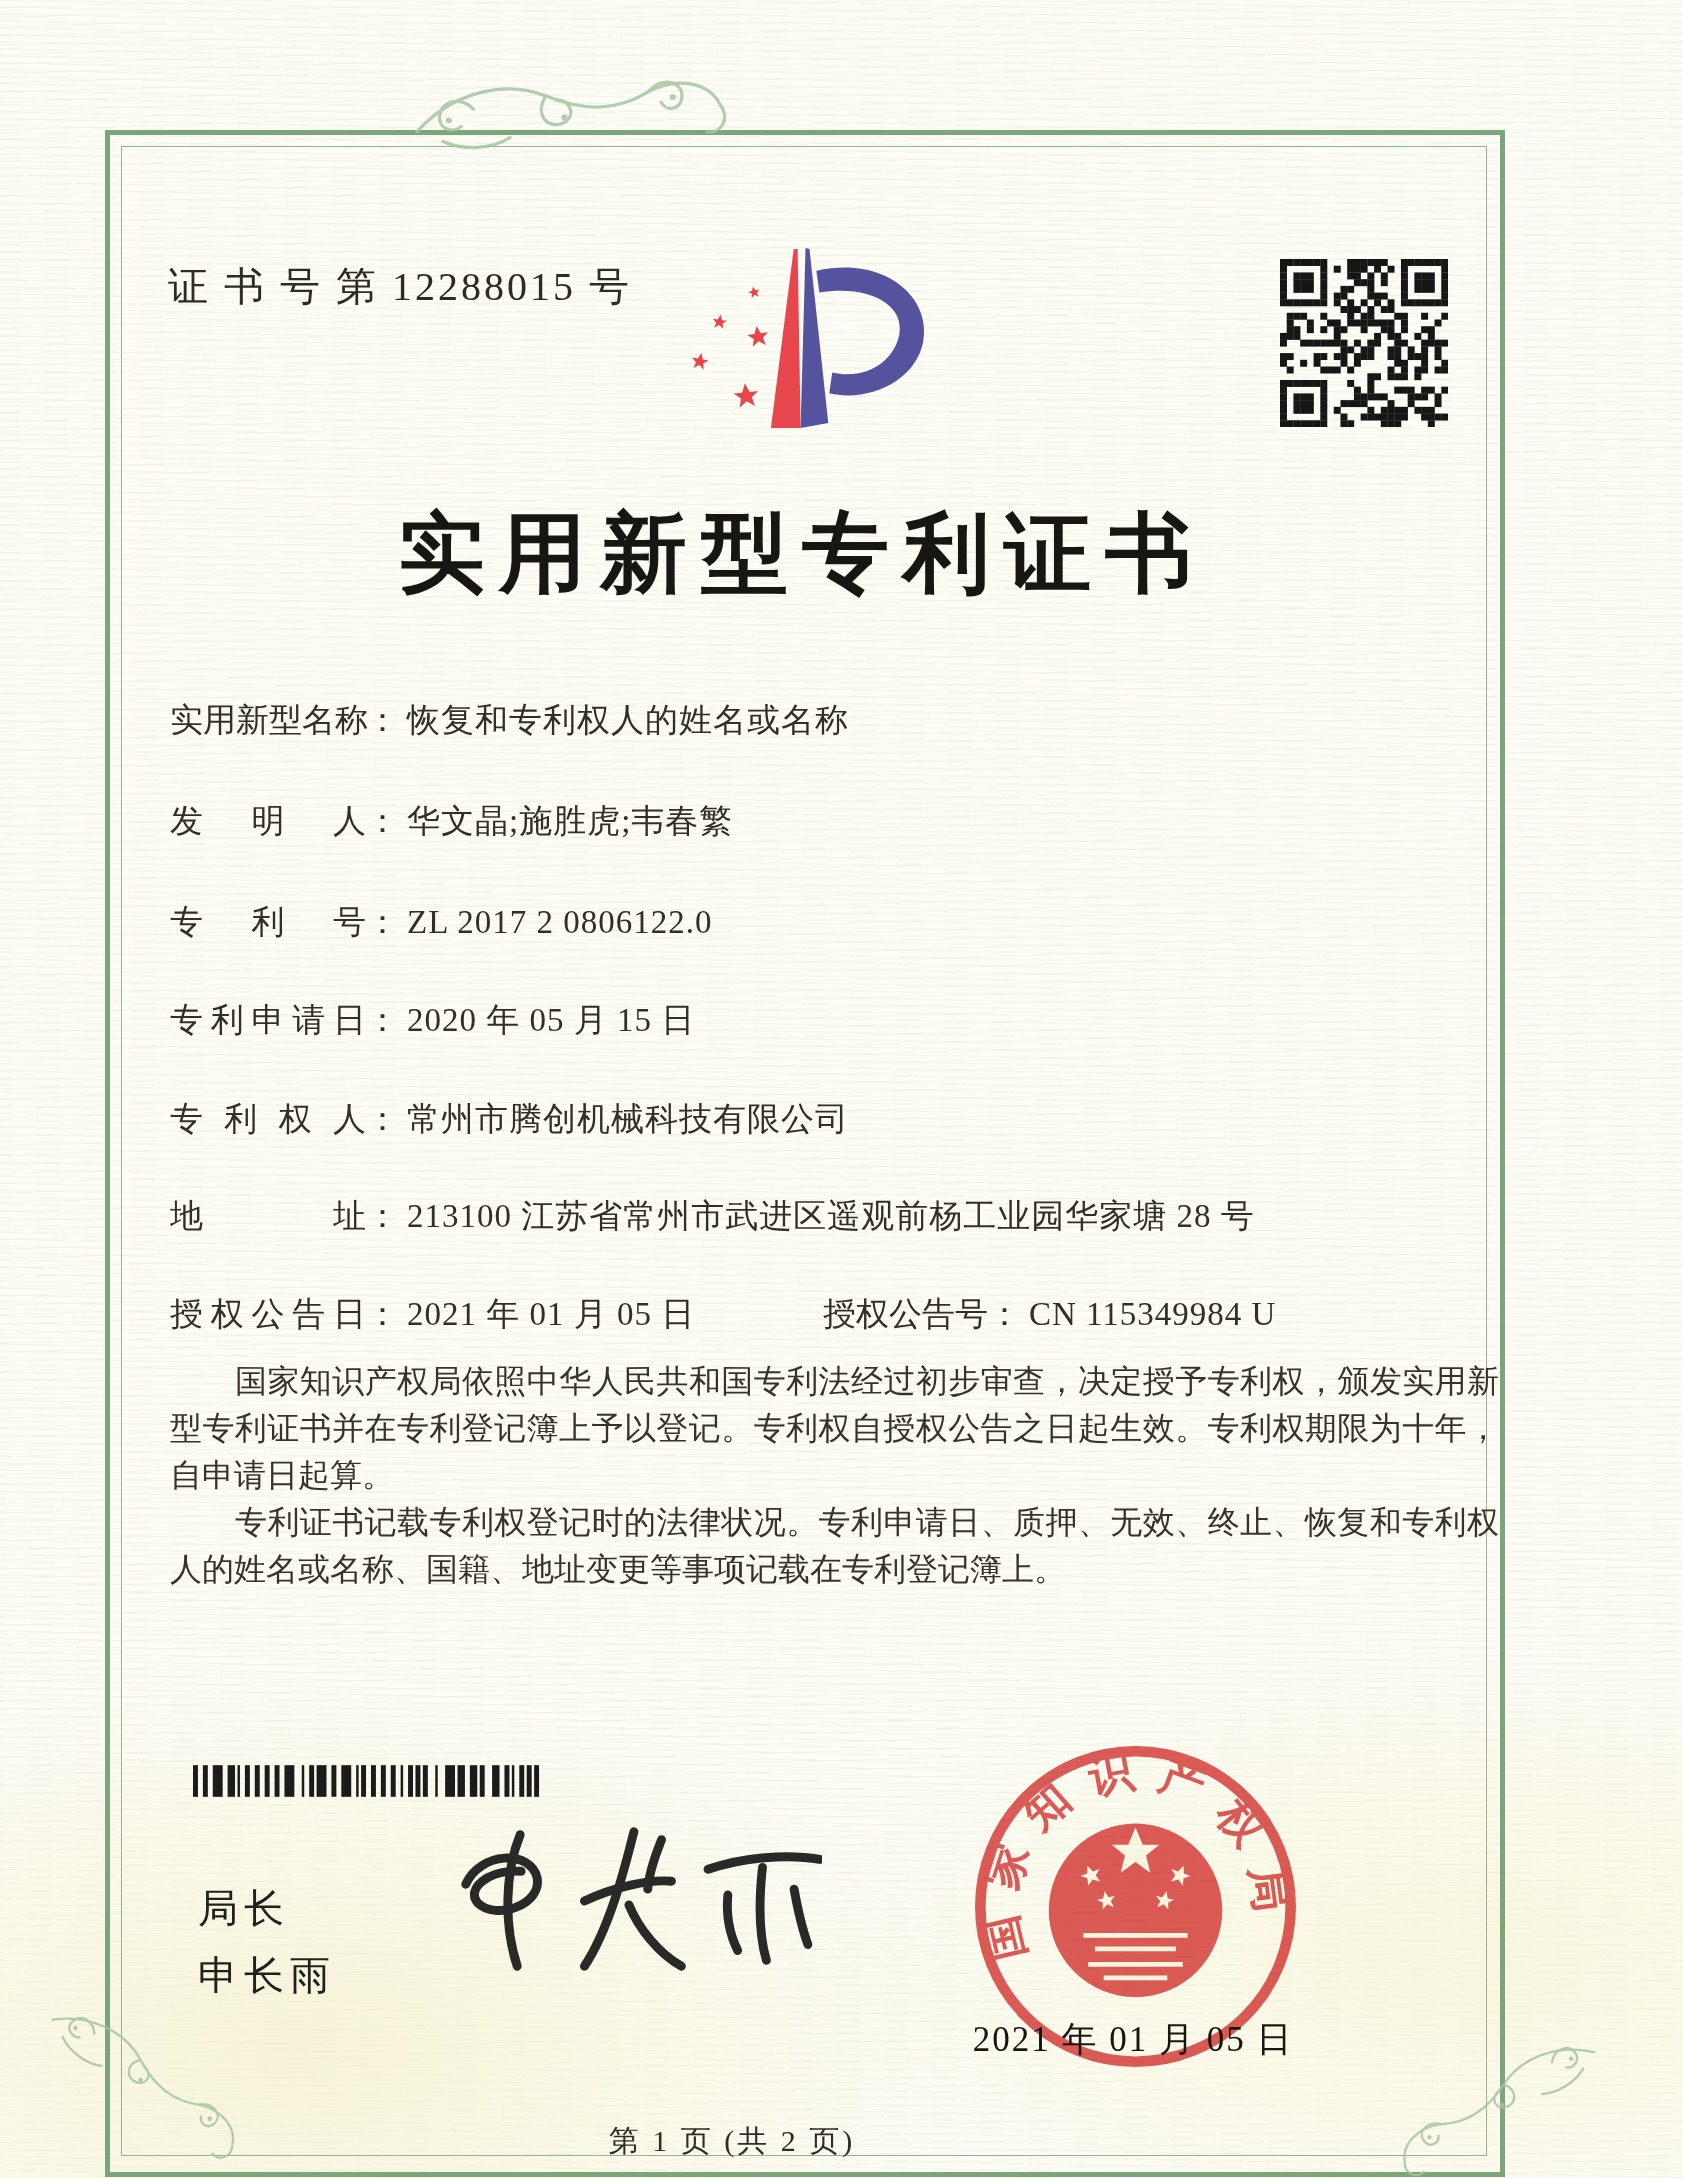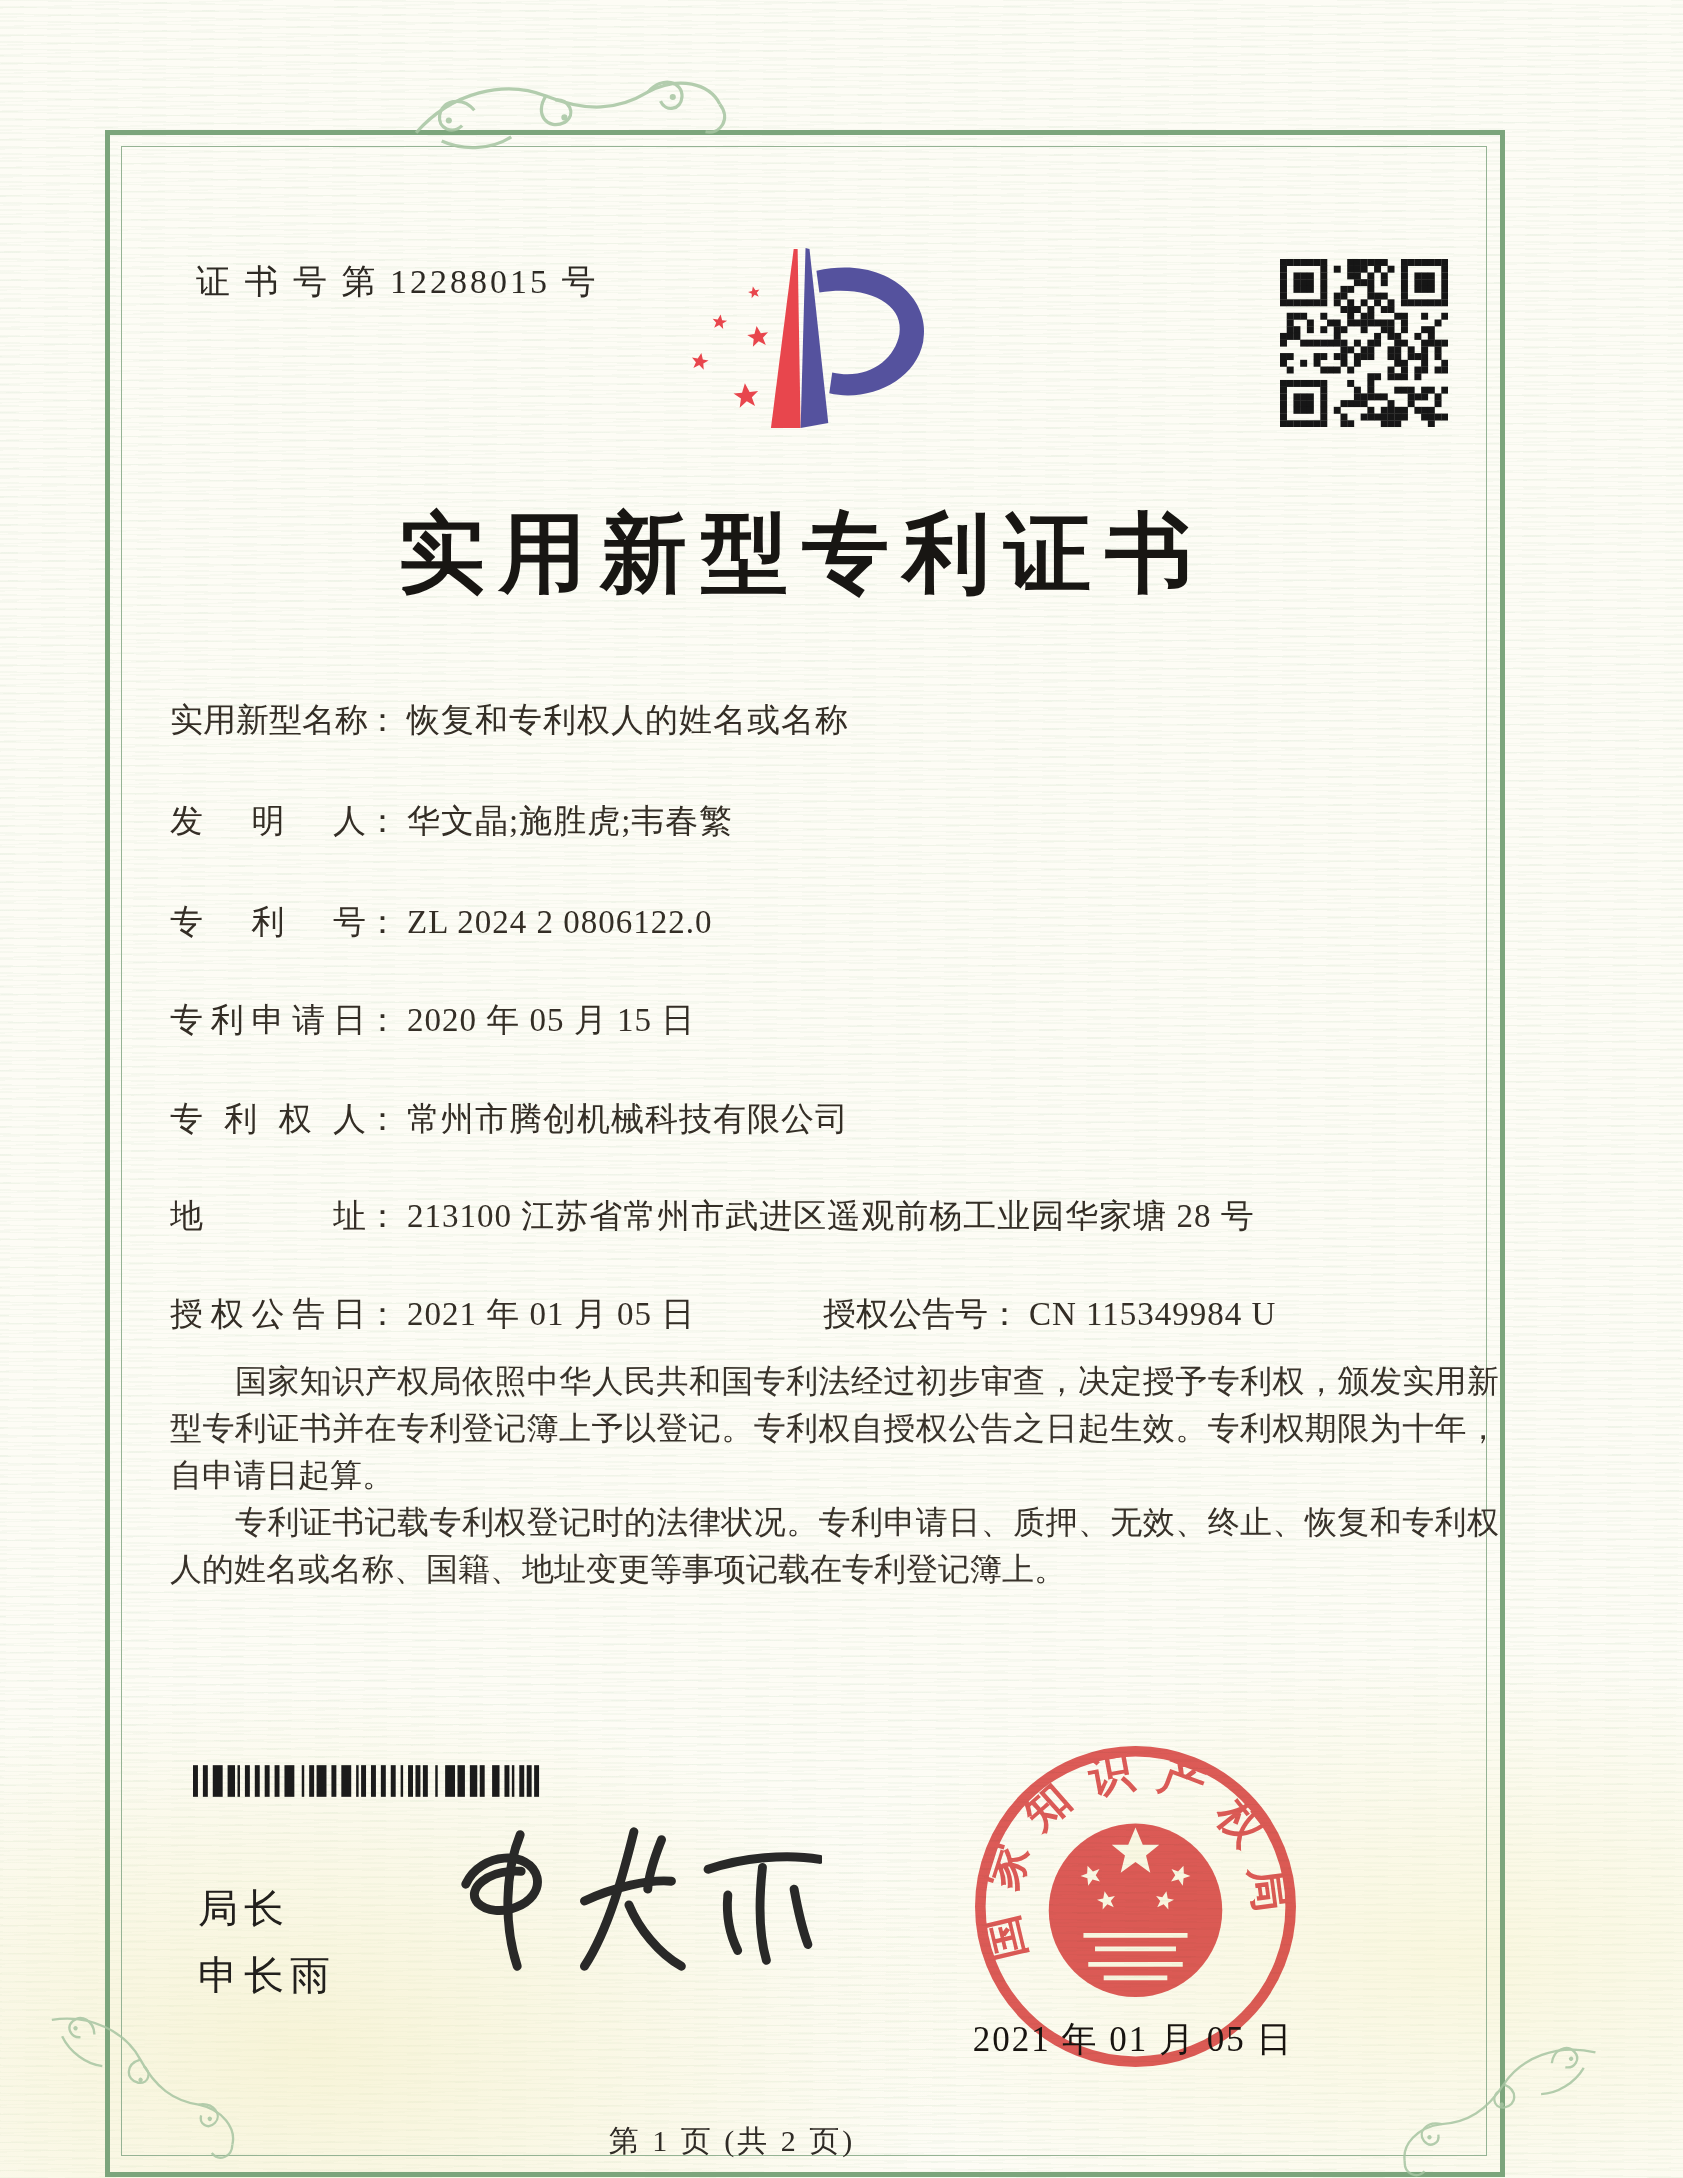--- a/index.html
+++ b/index.html
@@ -17,21 +17,21 @@
       radial-gradient(ellipse 941px 515px at 18% 94%, rgba(243,238,196,.6), transparent 70%),
       radial-gradient(ellipse 891px 426px at 86% 90%, rgba(246,242,204,.55), transparent 72%),
       repeating-linear-gradient(1.2deg, rgba(150,190,148,.075) 0 1.5px, transparent 1.5px 7px),
       repeating-linear-gradient(-1.7deg, rgba(150,190,148,.06) 0 1.5px, transparent 1.5px 9.4px);
   }
   .abs{position:absolute;}
   .z2{z-index:2;}
   
   .frame-outer{left:105px;top:130px;width:1390px;height:2037px;border:5px solid #7ca57c;z-index:1;}
   .frame-inner{left:121px;top:146px;width:1364px;height:2008px;border:1.5px solid #95b394;z-index:1;}
-  .cert-no{left:168px;top:259px;font-size:34px;letter-spacing:3px;color:#2e2a24;white-space:nowrap;margin-left:28px;}
+  .cert-no{left:168px;top:259px;font-size:40px;letter-spacing:3px;color:#2e2a24;white-space:nowrap;}
   .title{
     left:0;top:495px;width:1604px;text-align:center;
     font-size:87px;font-weight:bold;letter-spacing:14px;color:#181613;white-space:nowrap;
   }
   .row{left:170px;font-size:33px;white-space:nowrap;color:#342e26;}
   .flabel{display:inline-block;width:196px;text-align:justify;text-align-last:justify;vertical-align:top;}
   .fcolon{display:inline-block;margin-right:8px;}
   .fvalue{letter-spacing:1px;}
   .grant2{position:absolute;left:653px;top:0;white-space:nowrap;}
   .paras{left:170px;top:1358px;width:1329px;font-size:32px;line-height:47px;text-align:justify;color:#38322a;}
@@ -406,21 +406,21 @@
 
   <div class="abs z2 title">实用新型专利证书</div>
 
   <div class="abs z2 row" style="top:698px">
     <span class="flabel">实用新型名称</span><span class="fcolon">：</span><span class="fvalue">恢复和专利权人的姓名或名称</span>
   </div>
   <div class="abs z2 row" style="top:799px">
     <span class="flabel">发明人</span><span class="fcolon">：</span><span class="fvalue">华文晶;施胜虎;韦春繁</span>
   </div>
   <div class="abs z2 row" style="top:900px">
-    <span class="flabel">专利号</span><span class="fcolon">：</span><span class="fvalue">ZL 2024 2 0806122.0</span>
+    <span class="flabel">专利号</span><span class="fcolon">：</span><span class="fvalue">ZL 2017 2 0806122.0</span>
   </div>
   <div class="abs z2 row" style="top:998px">
     <span class="flabel">专利申请日</span><span class="fcolon">：</span><span class="fvalue">2020 年 05 月 15 日</span>
   </div>
   <div class="abs z2 row" style="top:1097px">
     <span class="flabel">专利权人</span><span class="fcolon">：</span><span class="fvalue">常州市腾创机械科技有限公司</span>
   </div>
   <div class="abs z2 row" style="top:1194px">
     <span class="flabel">地址</span><span class="fcolon">：</span><span class="fvalue">213100 江苏省常州市武进区遥观前杨工业园华家塘 28 号</span>
   </div>

